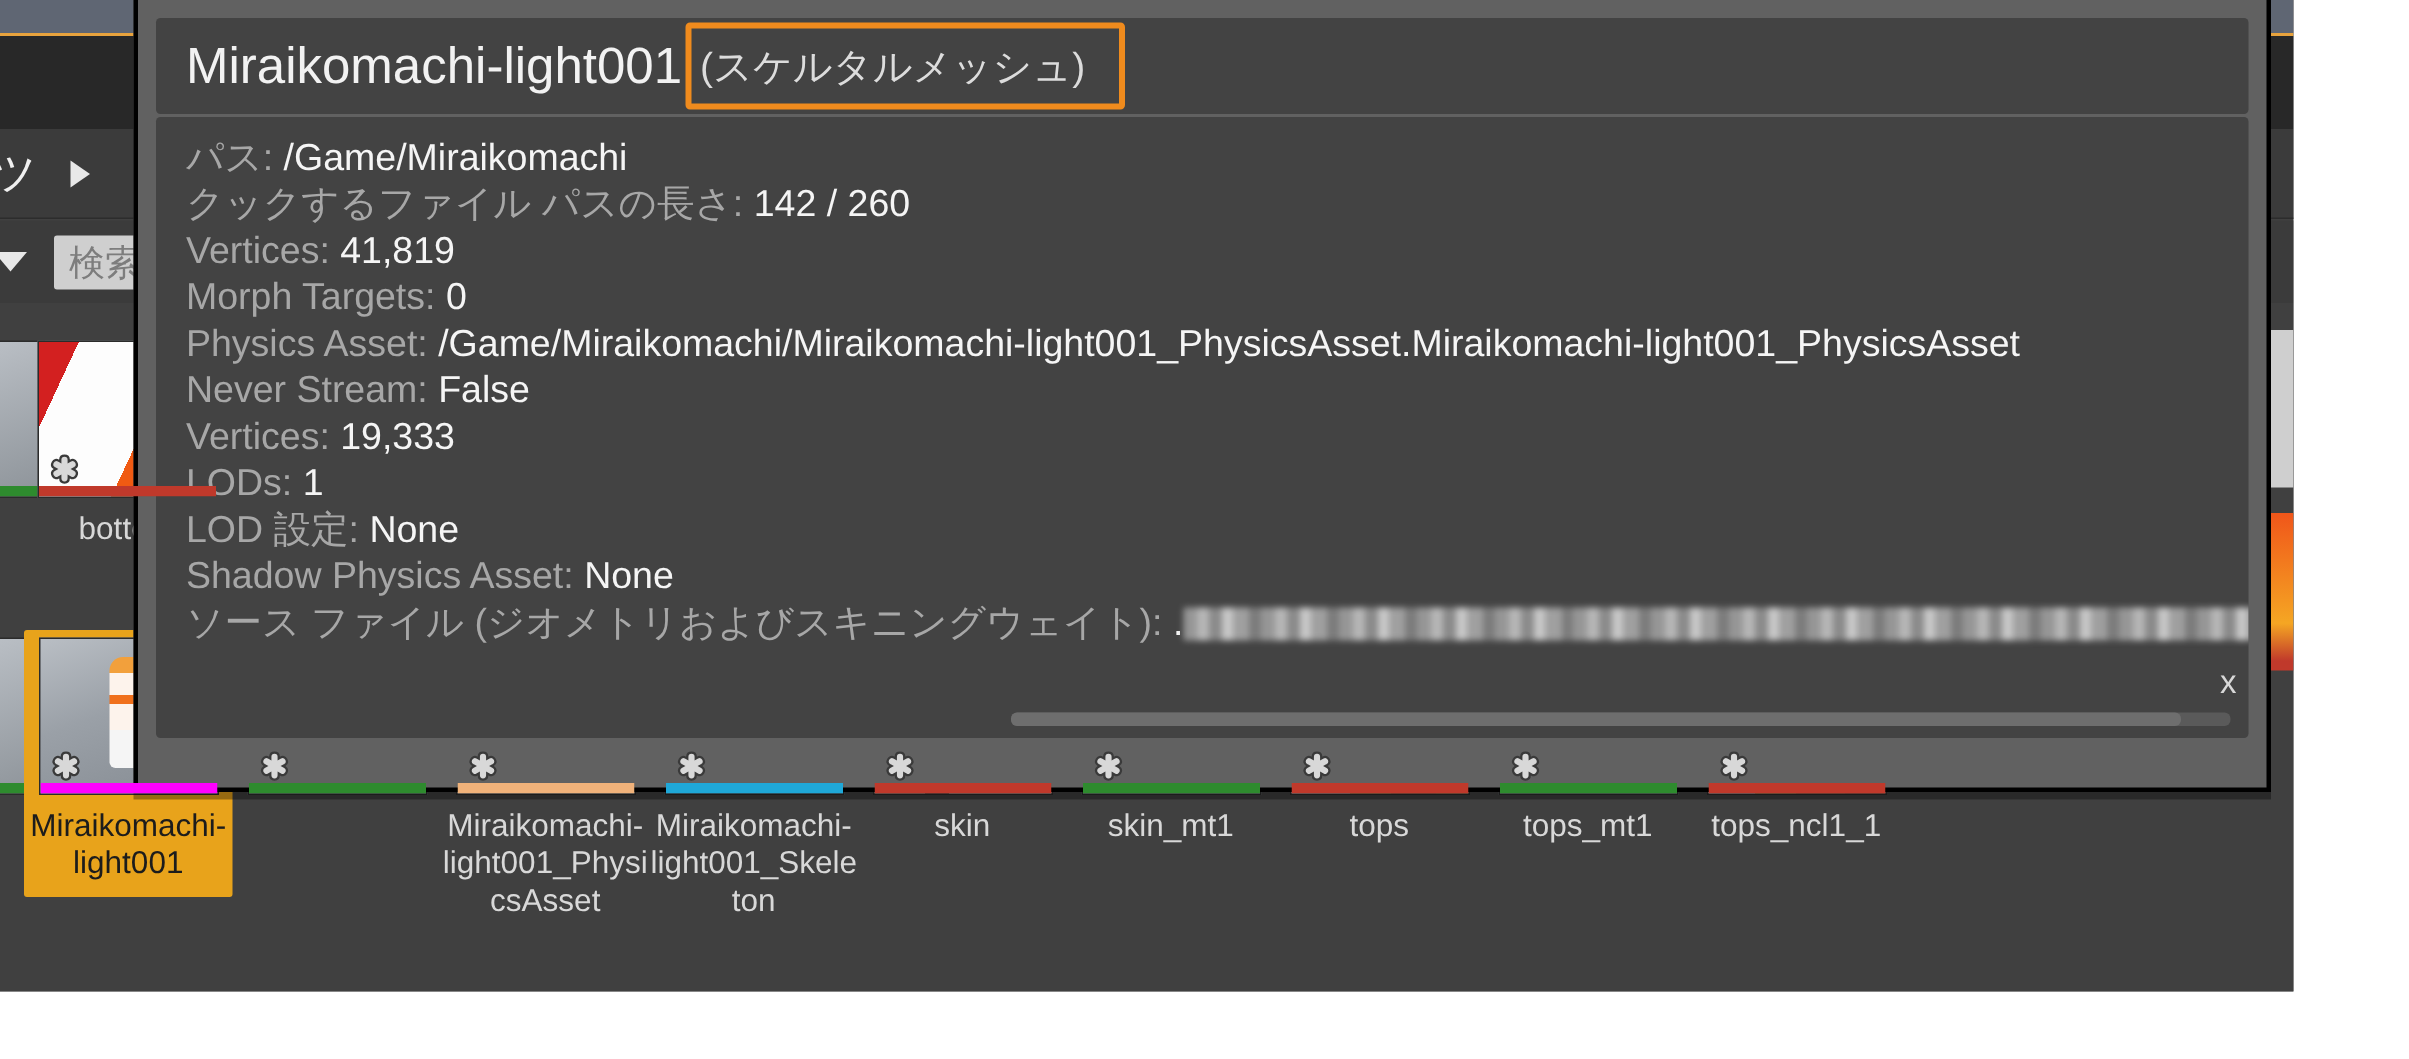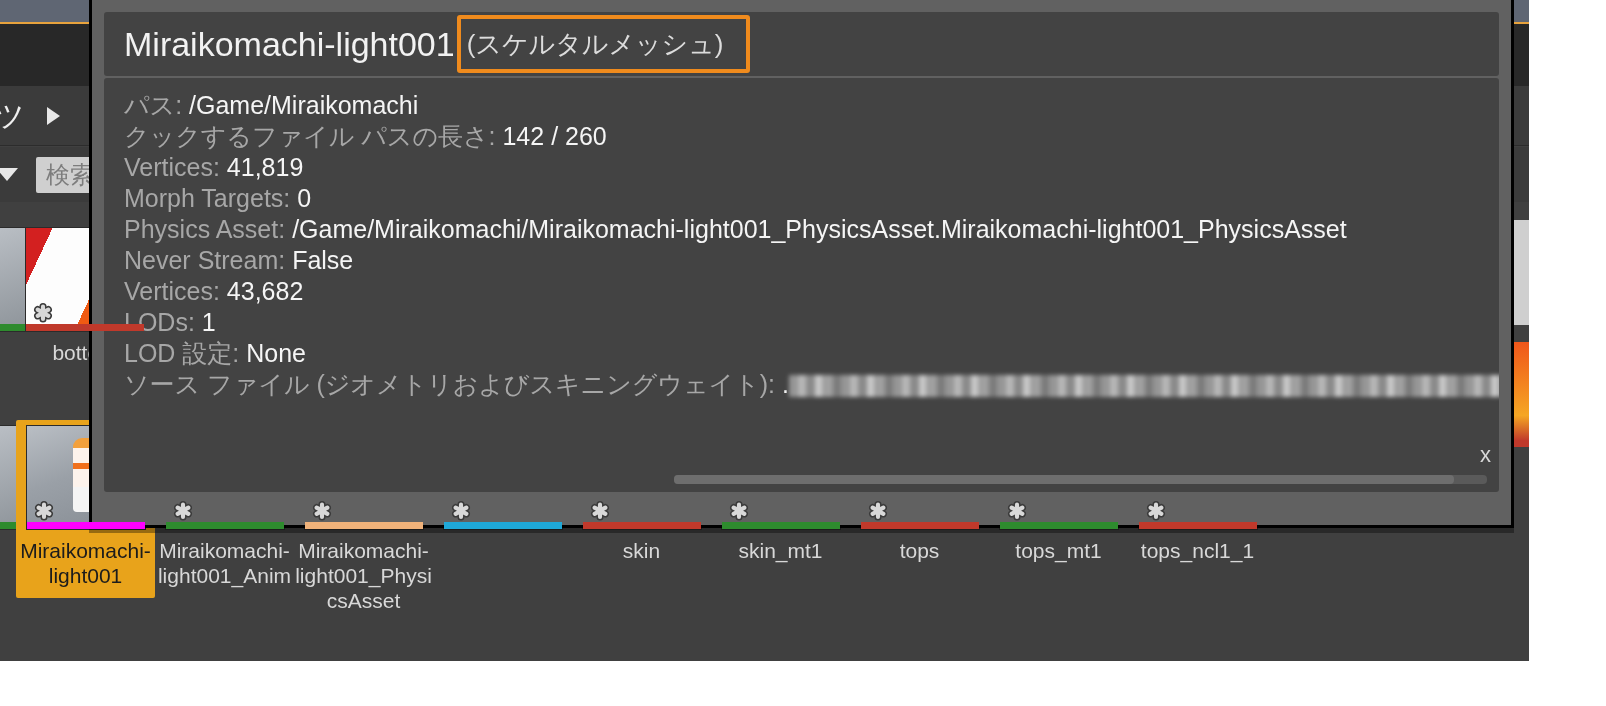--- a/index.html
+++ b/index.html
@@ -245,21 +245,20 @@
 
       <div class="tile" style="left:155px; top:218px;">
         <div class="thumb">
           <div class="scene"></div>
           <div class="figure" style="top:22%;height:56px;"></div>
           <svg class="badge" viewBox="0 0 24 24">
             <path fill="#d8d8d8" stroke="#3a3a3a" stroke-width="1.4" d="M12 2.5c1.6 0 2.6 1.1 2.6 2.6v1.1l1.1-.6c1.3-.8 2.7-.4 3.5 1 .8 1.4.4 2.8-.9 3.6l-1.1.6 1.1.6c1.3.8 1.7 2.2.9 3.6-.8 1.4-2.2 1.8-3.5 1l-1.1-.6v1.1c0 1.5-1 2.6-2.6 2.6s-2.6-1.1-2.6-2.6v-1.1l-1.1.6c-1.3.8-2.7.4-3.5-1-.8-1.4-.4-2.8.9-3.6l1.1-.6-1.1-.6c-1.3-.8-1.7-2.2-.9-3.6.8-1.4 2.2-1.8 3.5-1l1.1.6V5.1c0-1.5 1-2.6 2.6-2.6z"></path>
           </svg>
           <div class="strip" style="background:#2e8b2e"></div>
         </div>
-        <div class="tile-label">Miraikomachi-light001_Anim</div>
       </div>
 
       <div class="tile" style="left:294px; top:218px;">
         <div class="thumb">
           <div class="scene"></div>
           <div class="figure" style="top:26%;height:50px;width:20px;"></div>
           <svg class="badge" viewBox="0 0 24 24">
             <path fill="#d8d8d8" stroke="#3a3a3a" stroke-width="1.4" d="M12 2.5c1.6 0 2.6 1.1 2.6 2.6v1.1l1.1-.6c1.3-.8 2.7-.4 3.5 1 .8 1.4.4 2.8-.9 3.6l-1.1.6 1.1.6c1.3.8 1.7 2.2.9 3.6-.8 1.4-2.2 1.8-3.5 1l-1.1-.6v1.1c0 1.5-1 2.6-2.6 2.6s-2.6-1.1-2.6-2.6v-1.1l-1.1.6c-1.3.8-2.7.4-3.5-1-.8-1.4-.4-2.8.9-3.6l1.1-.6-1.1-.6c-1.3-.8-1.7-2.2-.9-3.6.8-1.4 2.2-1.8 3.5-1l1.1.6V5.1c0-1.5 1-2.6 2.6-2.6z"></path>
           </svg>
           <div class="strip" style="background:#f0b27a"></div>
@@ -269,20 +268,21 @@
 
       <div class="tile" style="left:433px; top:218px;">
         <div class="thumb">
           <div class="tex" style="background:linear-gradient(160deg,#2e4a52 0 100%)"></div>
           <div style="position:absolute;left:50%;top:18%;transform:translateX(-50%);width:22px;height:60px;background:linear-gradient(to bottom,#cfd8dc 0 18%,transparent 18% 26%,#cfd8dc 26% 100%);opacity:.85"></div>
           <svg class="badge" viewBox="0 0 24 24">
             <path fill="#d8d8d8" stroke="#3a3a3a" stroke-width="1.4" d="M12 2.5c1.6 0 2.6 1.1 2.6 2.6v1.1l1.1-.6c1.3-.8 2.7-.4 3.5 1 .8 1.4.4 2.8-.9 3.6l-1.1.6 1.1.6c1.3.8 1.7 2.2.9 3.6-.8 1.4-2.2 1.8-3.5 1l-1.1-.6v1.1c0 1.5-1 2.6-2.6 2.6s-2.6-1.1-2.6-2.6v-1.1l-1.1.6c-1.3.8-2.7.4-3.5-1-.8-1.4-.4-2.8.9-3.6l1.1-.6-1.1-.6c-1.3-.8-1.7-2.2-.9-3.6.8-1.4 2.2-1.8 3.5-1l1.1.6V5.1c0-1.5 1-2.6 2.6-2.6z"></path>
           </svg>
           <div class="strip" style="background:#1fa8d8"></div>
         </div>
+        <div class="tile-label">Miraikomachi-light001_Skeleton</div>
       </div>
 
       <div class="tile" style="left:572px; top:218px;">
         <div class="thumb">
           <div class="tex" style="background:linear-gradient(100deg,#f7b39a 0 38%,#5a1a10 38% 50%,#fbe8d6 50% 100%)"></div>
           <svg class="badge" viewBox="0 0 24 24">
             <path fill="#d8d8d8" stroke="#3a3a3a" stroke-width="1.4" d="M12 2.5c1.6 0 2.6 1.1 2.6 2.6v1.1l1.1-.6c1.3-.8 2.7-.4 3.5 1 .8 1.4.4 2.8-.9 3.6l-1.1.6 1.1.6c1.3.8 1.7 2.2.9 3.6-.8 1.4-2.2 1.8-3.5 1l-1.1-.6v1.1c0 1.5-1 2.6-2.6 2.6s-2.6-1.1-2.6-2.6v-1.1l-1.1.6c-1.3.8-2.7.4-3.5-1-.8-1.4-.4-2.8.9-3.6l1.1-.6-1.1-.6c-1.3-.8-1.7-2.2-.9-3.6.8-1.4 2.2-1.8 3.5-1l1.1.6V5.1c0-1.5 1-2.6 2.6-2.6z"></path>
           </svg>
           <div class="strip" style="background:#c0392b"></div>
         </div>
@@ -367,28 +367,32 @@
       <div class="tt-row">
         <span class="tt-key">Physics Asset:</span>
         <span class="tt-val">/Game/Miraikomachi/Miraikomachi-light001_PhysicsAsset.Miraikomachi-light001_PhysicsAsset</span>
       </div>
       <div class="tt-row">
         <span class="tt-key">Never Stream:</span>
         <span class="tt-val">False</span>
       </div>
       <div class="tt-row">
         <span class="tt-key">Vertices:</span>
-        <span class="tt-val">43,682</span>
+        <span class="tt-val">19,333</span>
       </div>
       <div class="tt-row">
         <span class="tt-key">LODs:</span>
         <span class="tt-val">1</span>
       </div>
       <div class="tt-row">
         <span class="tt-key">LOD 設定:</span>
+        <span class="tt-val">None</span>
+      </div>
+      <div class="tt-row">
+        <span class="tt-key">Shadow Physics Asset:</span>
         <span class="tt-val">None</span>
       </div>
       <div class="tt-row">
         <span class="tt-key">ソース ファイル (ジオメトリおよびスキニングウェイト):</span>
         <span class="tt-val">.</span><span class="redacted"></span>
       </div>
 
       <div class="tt-close">x</div>
       <div class="tt-hscroll">
         <div class="tt-hscroll-thumb"></div>

